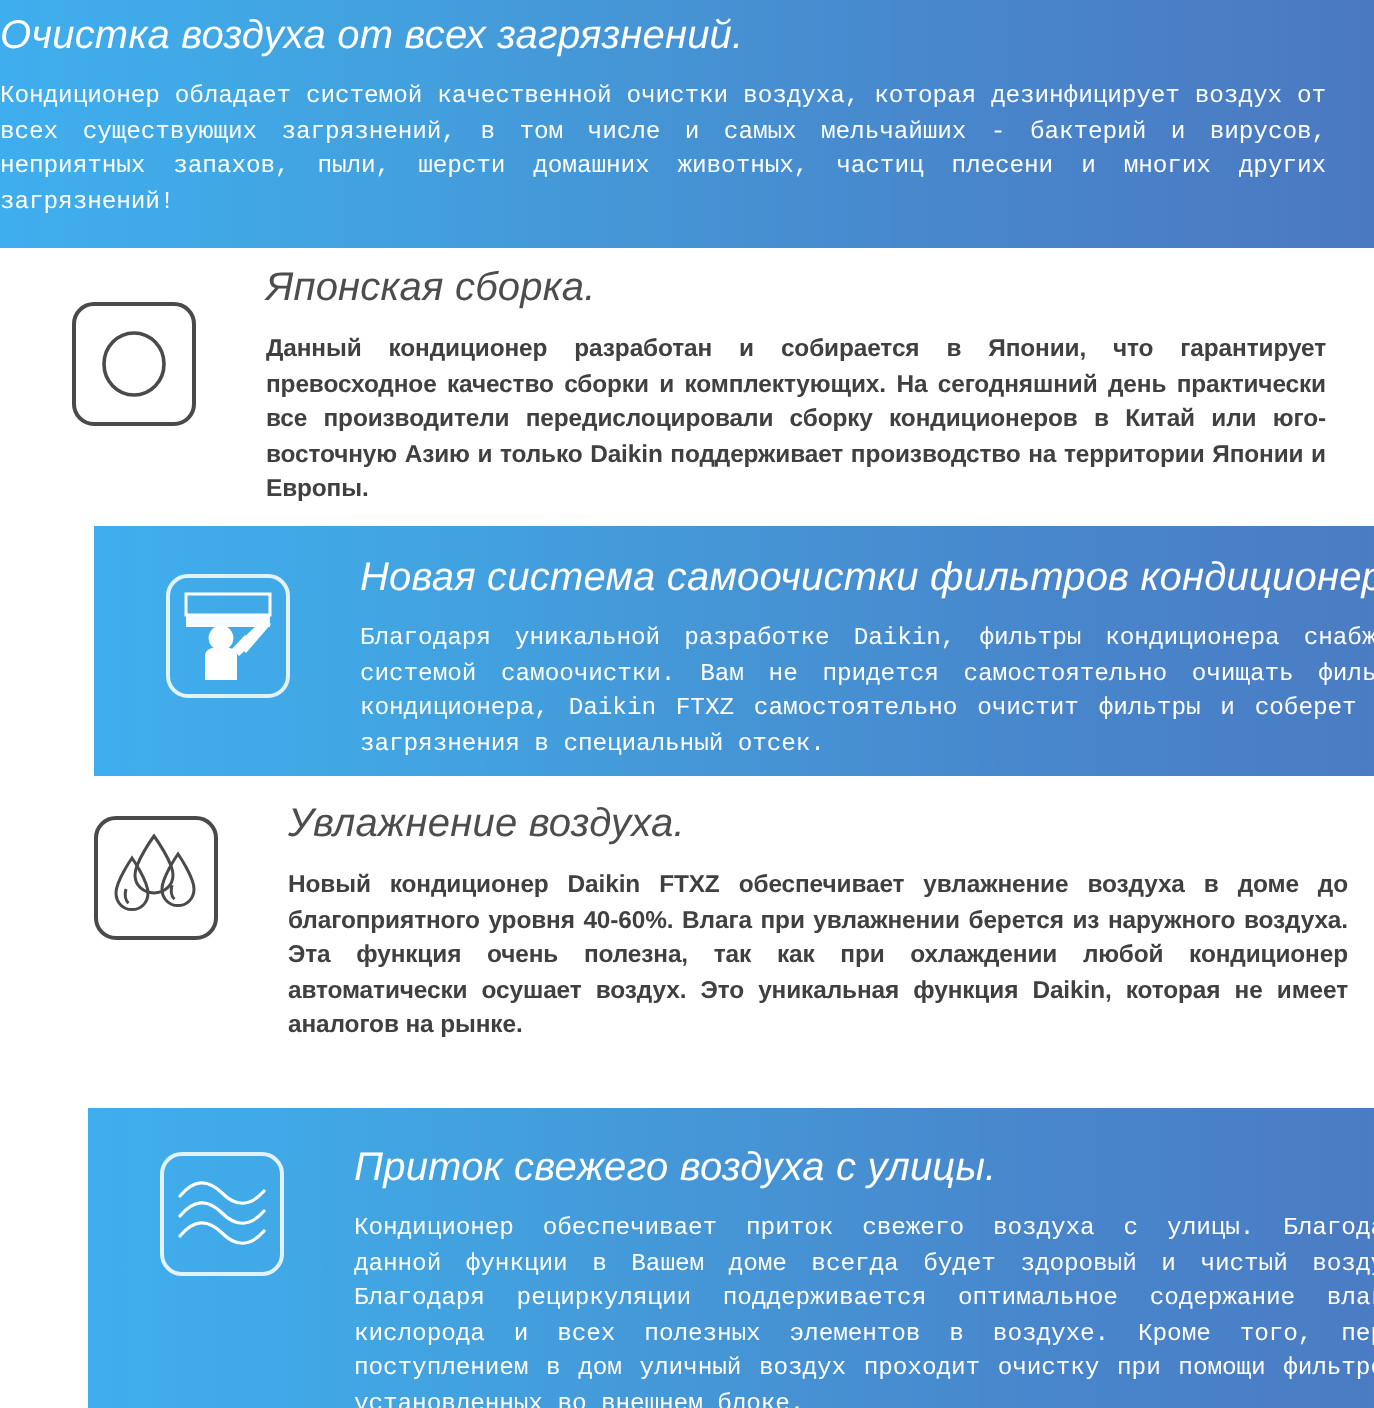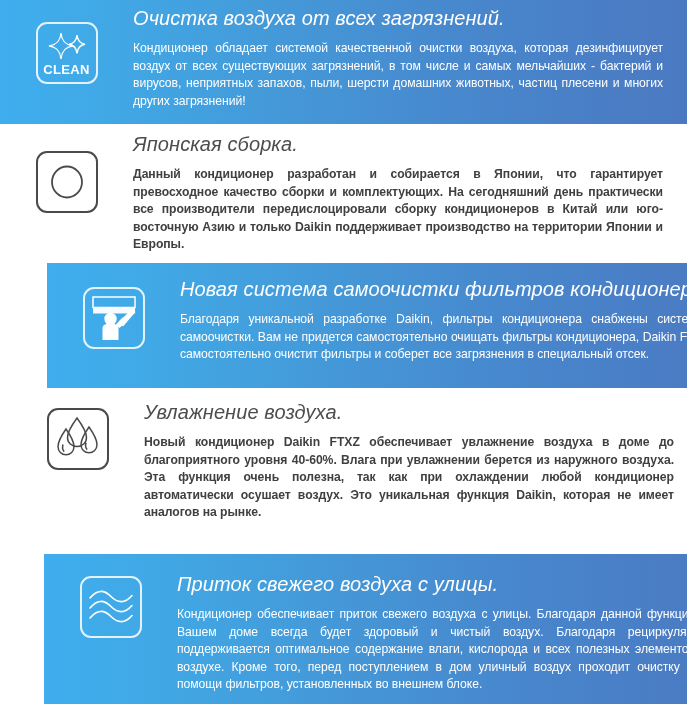--- a/index.html
+++ b/index.html
@@ -57,21 +57,21 @@
   .blue h2.heading  { color:#ffffff; }
   .white h2.heading { color:#4d4d4d; }
 
   p.body {
     font-size:12.2px;
     line-height:17.6px;
     letter-spacing:-.05px;
     text-align:justify;
     text-justify:inter-word;
   }
-  .blue p.body  { color:#ffffff; }
+  .blue p.body  { color:#ffffff;font-family:Liberation Mono, monospace; }
   .white p.body { color:#404040; font-weight:700; }
 
   
   #sec-clean      { height:124px; }
   #sec-japan      { height:139px; }
   #sec-selfclean  { height:125px;margin-left:47px; }
   #sec-humid      { height:166px;margin-left:11px; }
   #sec-fresh      { height:167px;margin-left:44px; }
 
   #sec-humid .icon-col   { padding-top:20px; }
@@ -93,31 +93,20 @@
     letter-spacing:.3px; line-height:1; margin-top:1px;
   }
   svg { display:block; }
 </style>
 </head>
 <body>
 
 <div class="page">
 
   <div class="section blue" id="sec-clean">
-    <div class="icon-col">
-      <div class="icon-box light">
-        <div class="clean-inner">
-          <svg width="46" height="32" viewBox="0 0 46 32" fill="none" stroke="#ffffff" stroke-width="1.4" aria-hidden="true">
-            <path d="M17 3 C17.8 11.5 21.5 15 29 16 C21.5 17 17.8 20.5 17 29 C16.2 20.5 12.5 17 5 16 C12.5 15 16.2 11.5 17 3 Z"></path>
-            <path d="M33 5 C33.6 11 36 13.5 41 14.2 C36 14.9 33.6 17.4 33 23.5 C32.4 17.4 30 14.9 25 14.2 C30 13.5 32.4 11 33 5 Z"></path>
-          </svg>
-          <div class="clean-label">CLEAN</div>
-        </div>
-      </div>
-    </div>
     <div class="text-col">
       <h2 class="heading">Очистка воздуха от всех загрязнений.</h2>
       <p class="body">Кондиционер обладает системой качественной очистки воздуха, которая дезинфицирует воздух от всех существующих загрязнений, в том числе и самых мельчайших - бактерий и вирусов, неприятных запахов, пыли, шерсти домашних животных, частиц плесени и многих других загрязнений!</p>
     </div>
   </div>
 
   <div class="section white" id="sec-japan">
     <div class="icon-col">
       <div class="icon-box dark">
         <svg width="40" height="40" viewBox="0 0 40 40" fill="none" stroke="#4a4a4a" stroke-width="1.8" aria-hidden="true">

